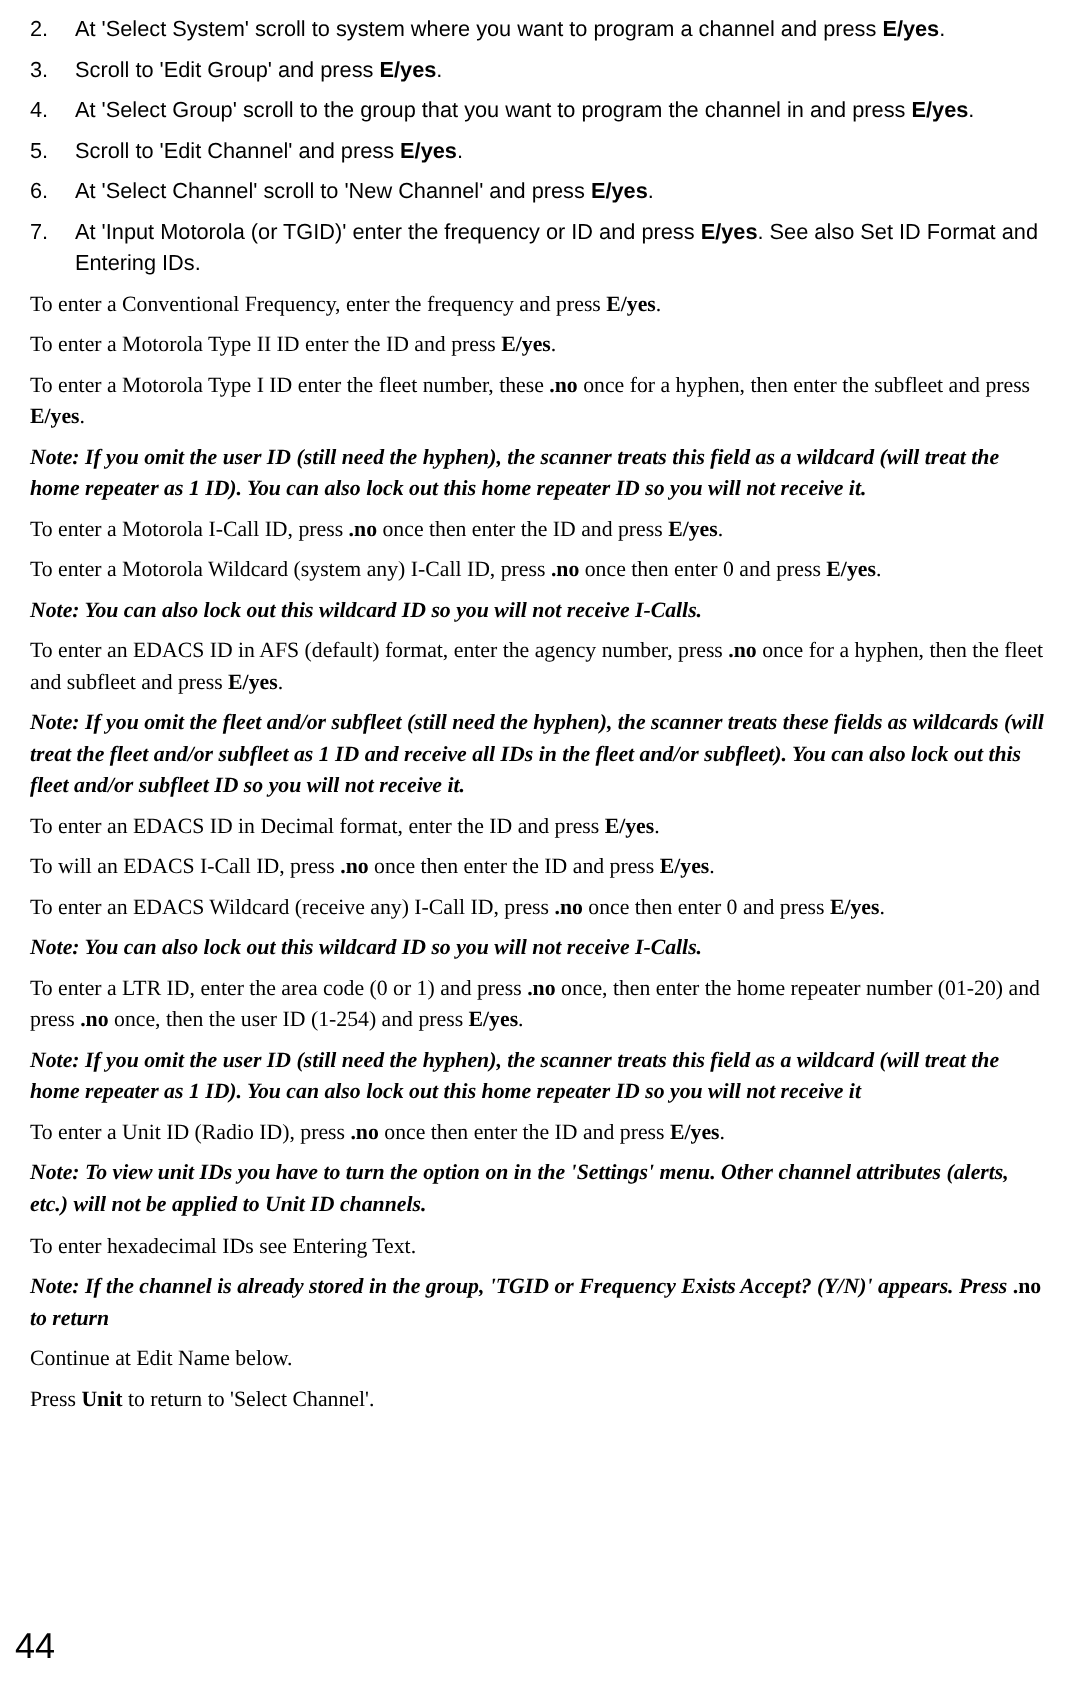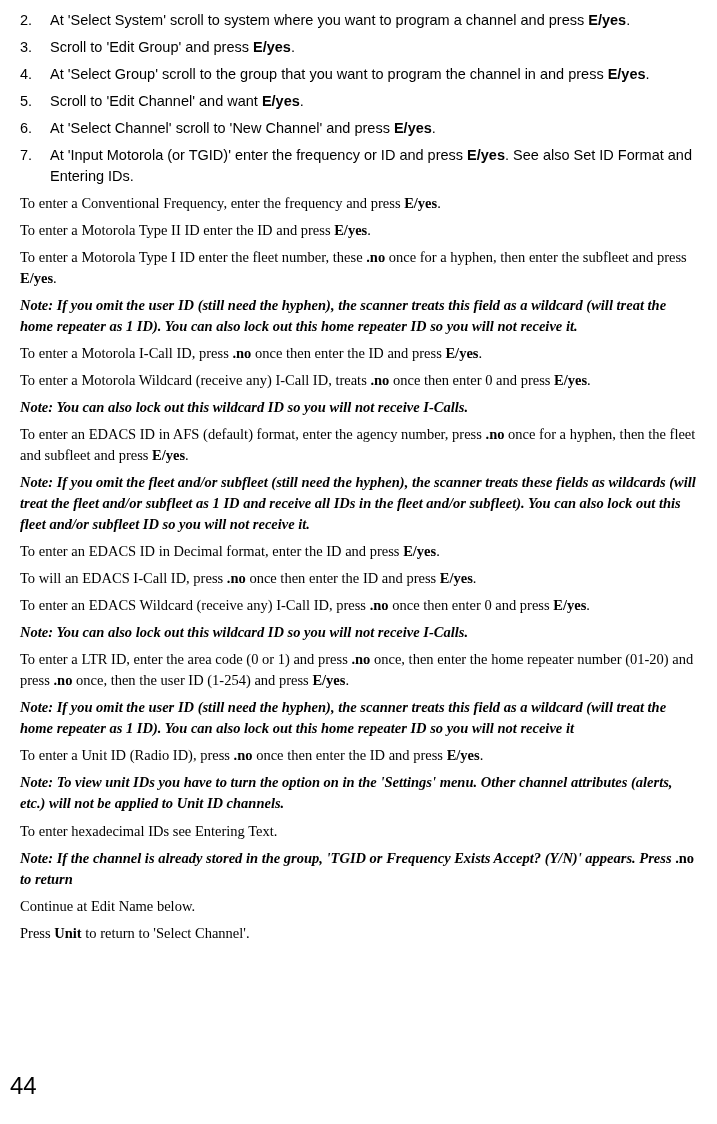--- a/index.html
+++ b/index.html
@@ -33,21 +33,21 @@
       margin-bottom: 6px;
       font-family: Liberation Serif, serif;
     }
     p.note {
       font-weight: bold;
       font-style: italic;
     }
     .b { font-weight: bold; margin-top: 48px; }
     .page-num {
       position: absolute;
-      bottom: 20px;
+      bottom: 8px;
       left: 10px;
       font-size: 24px;
       margin-top: 47px;
     }
   </style>
 </head>
 <body>
 
 <ol class="steps">
   <li>
@@ -57,21 +57,21 @@
   <li>
       <span class="num">3.</span>
       <span class="txt"><span>Scroll to 'Edit Group' and press </span><span class="b">E/yes</span><span>.</span></span>
     </li>
   <li>
       <span class="num">4.</span>
       <span class="txt"><span>At 'Select Group' scroll to the group that you want to program the channel in and press </span><span class="b">E/yes</span><span>.</span></span>
     </li>
   <li>
       <span class="num">5.</span>
-      <span class="txt"><span>Scroll to 'Edit Channel' and want </span><span class="b">E/yes</span><span>.</span></span>
+      <span class="txt"><span>Scroll to 'Edit Channel' and press </span><span class="b">E/yes</span><span>.</span></span>
     </li>
   <li>
       <span class="num">6.</span>
       <span class="txt"><span>At 'Select Channel' scroll to 'New Channel' and press </span><span class="b">E/yes</span><span>.</span></span>
     </li>
   <li>
       <span class="num">7.</span>
       <span class="txt"><span>At 'Input Motorola (or TGID)' enter the frequency or ID and press </span><span class="b">E/yes</span><span>. See also Set ID Format and Entering IDs.</span></span>
     </li>
 </ol>
@@ -79,21 +79,21 @@
 <p><span>To enter a Conventional Frequency, enter the frequency and press </span><span class="b">E/yes</span><span>.</span></p>
 
 <p><span>To enter a Motorola Type II ID enter the ID and press </span><span class="b">E/yes</span><span>.</span></p>
 
 <p><span>To enter a Motorola Type I ID enter the fleet number, these </span><span class="b">.no</span><span> once for a hyphen, then enter the subfleet and press </span><span class="b">E/yes</span><span>.</span></p>
 
 <p class="note">Note: If you omit the user ID (still need the hyphen), the scanner treats this field as a wildcard (will treat the home repeater as 1 ID). You can also lock out this home repeater ID so you will not receive it.</p>
 
 <p><span>To enter a Motorola I-Call ID, press </span><span class="b">.no</span><span> once then enter the ID and press </span><span class="b">E/yes</span><span>.</span></p>
 
-<p><span>To enter a Motorola Wildcard (receive any) I-Call ID, treats </span><span class="b">.no</span><span> once then enter 0 and press </span><span class="b">E/yes</span><span>.</span></p>
+<p><span>To enter a Motorola Wildcard (system any) I-Call ID, press </span><span class="b">.no</span><span> once then enter 0 and press </span><span class="b">E/yes</span><span>.</span></p>
 
 <p class="note">Note: You can also lock out this wildcard ID so you will not receive I-Calls.</p>
 
 <p><span>To enter an EDACS ID in AFS (default) format, enter the agency number, press </span><span class="b">.no</span><span> once for a hyphen, then the fleet and subfleet and press </span><span class="b">E/yes</span><span>.</span></p>
 
 <p class="note">Note: If you omit the fleet and/or subfleet (still need the hyphen), the scanner treats these fields as wildcards (will treat the fleet and/or subfleet as 1 ID and receive all IDs in the fleet and/or subfleet). You can also lock out this fleet and/or subfleet ID so you will not receive it.</p>
 
 <p><span>To enter an EDACS ID in Decimal format, enter the ID and press </span><span class="b">E/yes</span><span>.</span></p>
 
 <p><span>To will an EDACS I-Call ID, press </span><span class="b">.no</span><span> once then enter the ID and press </span><span class="b">E/yes</span><span>.</span></p>

